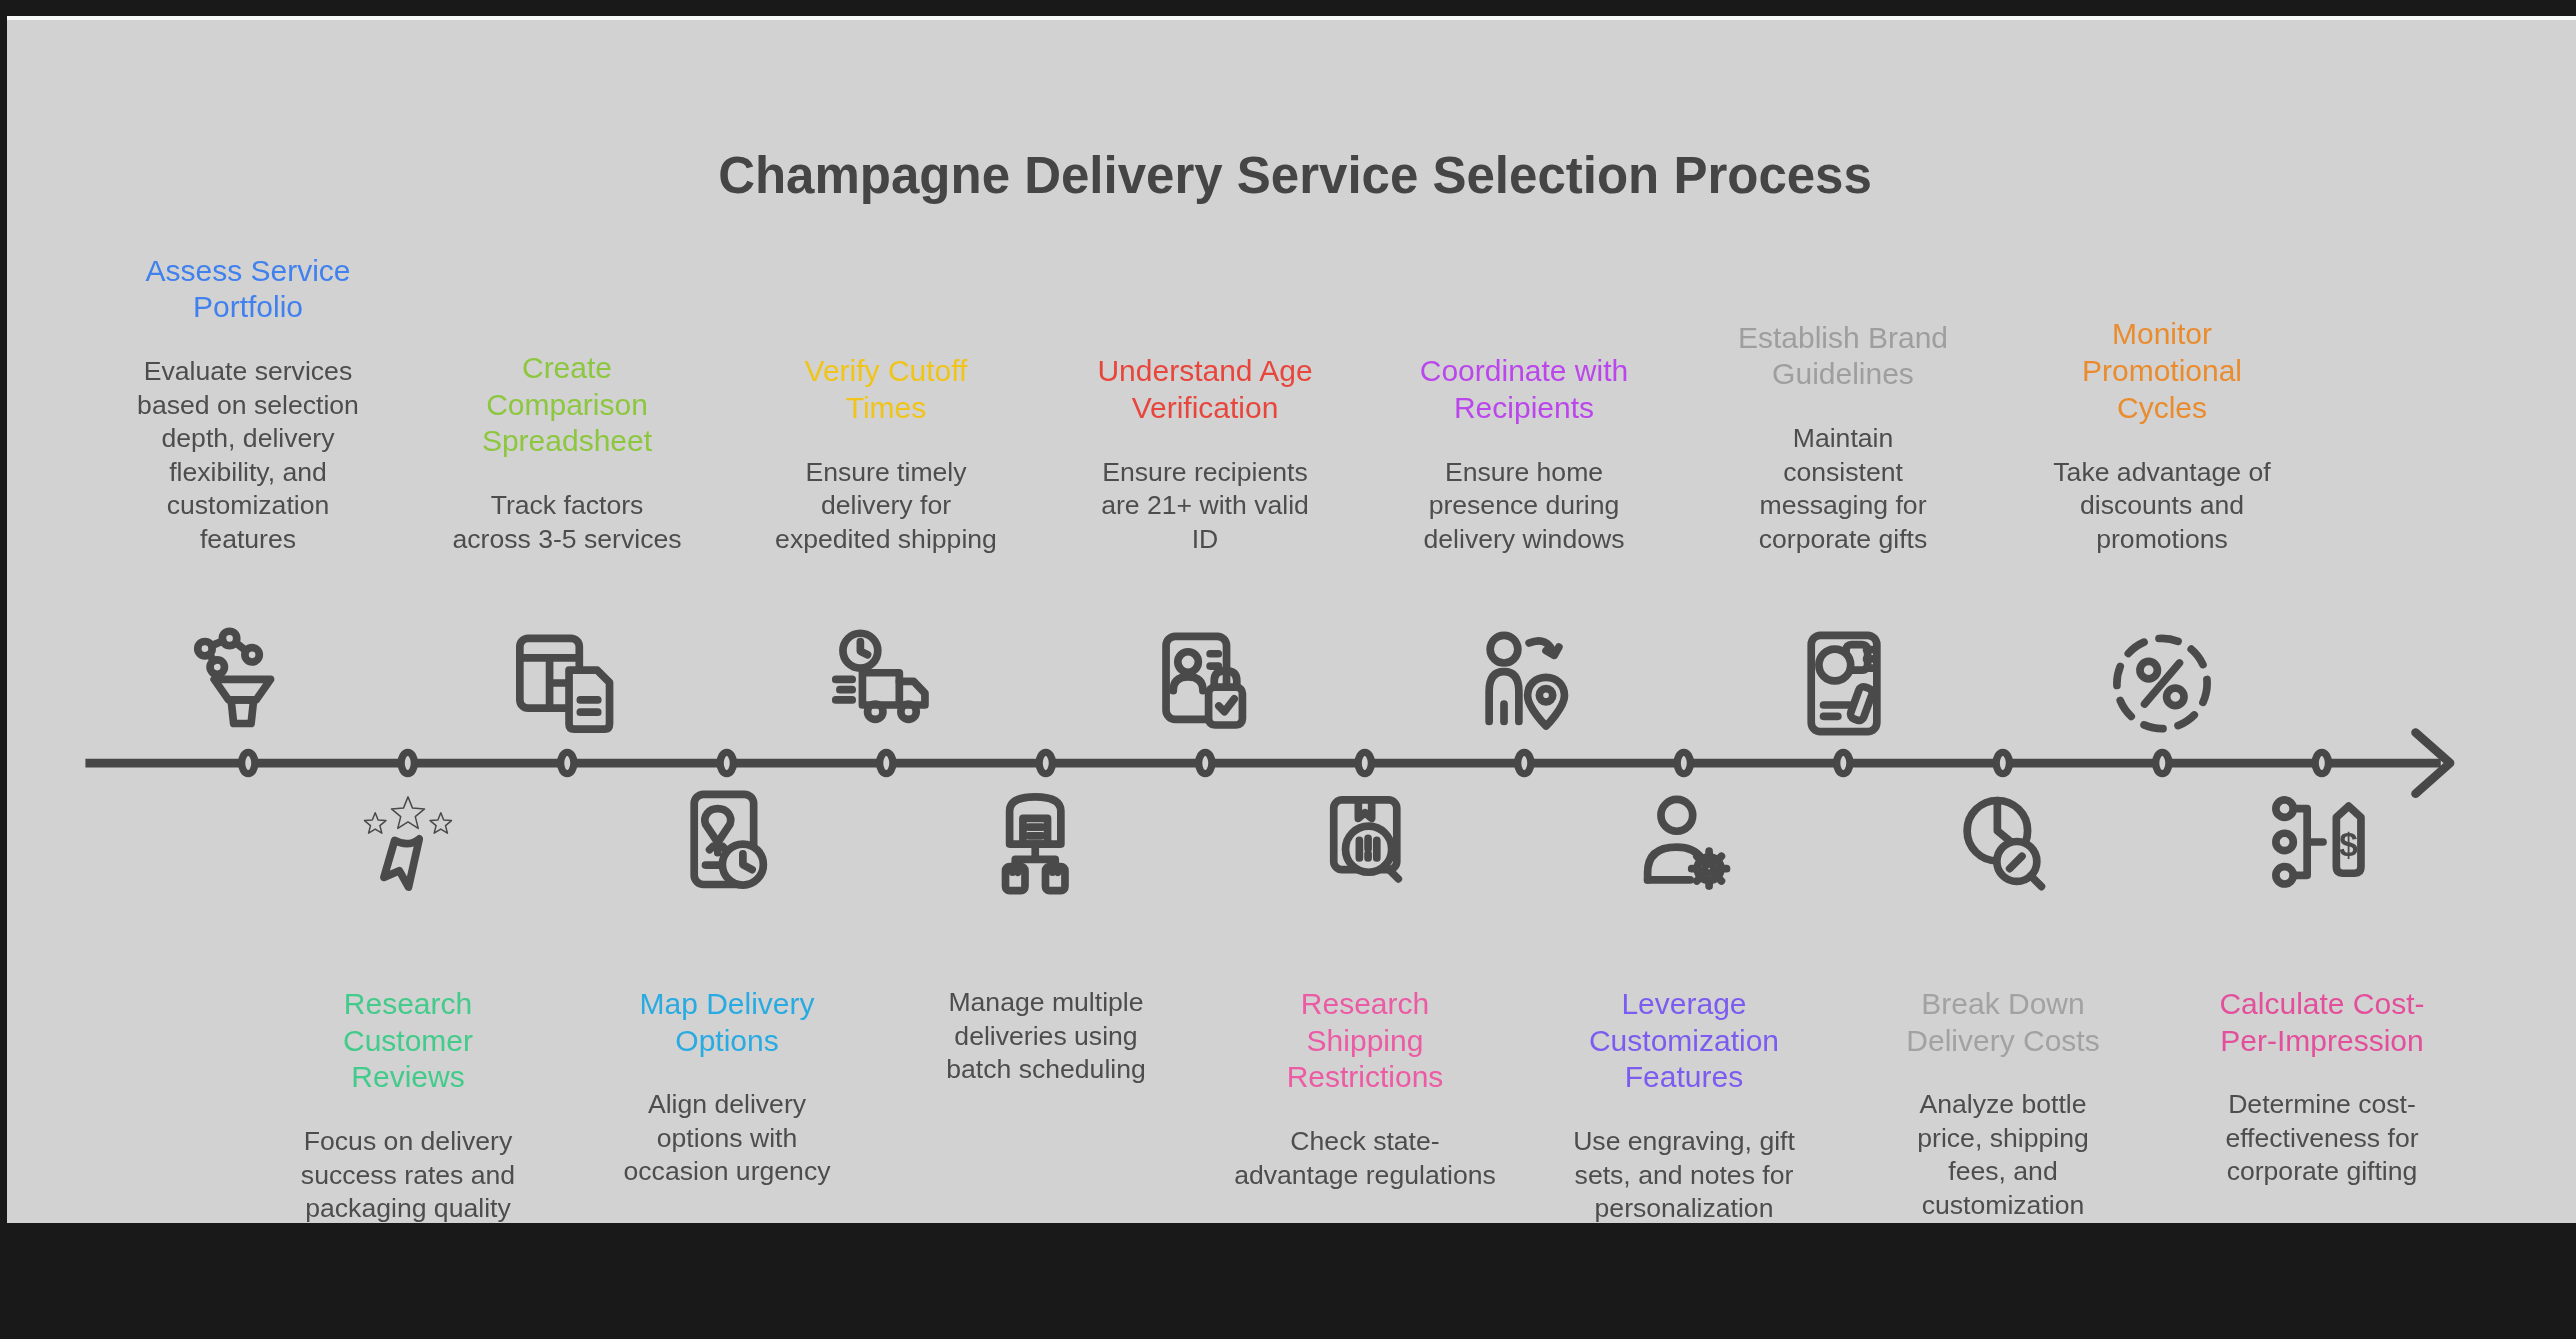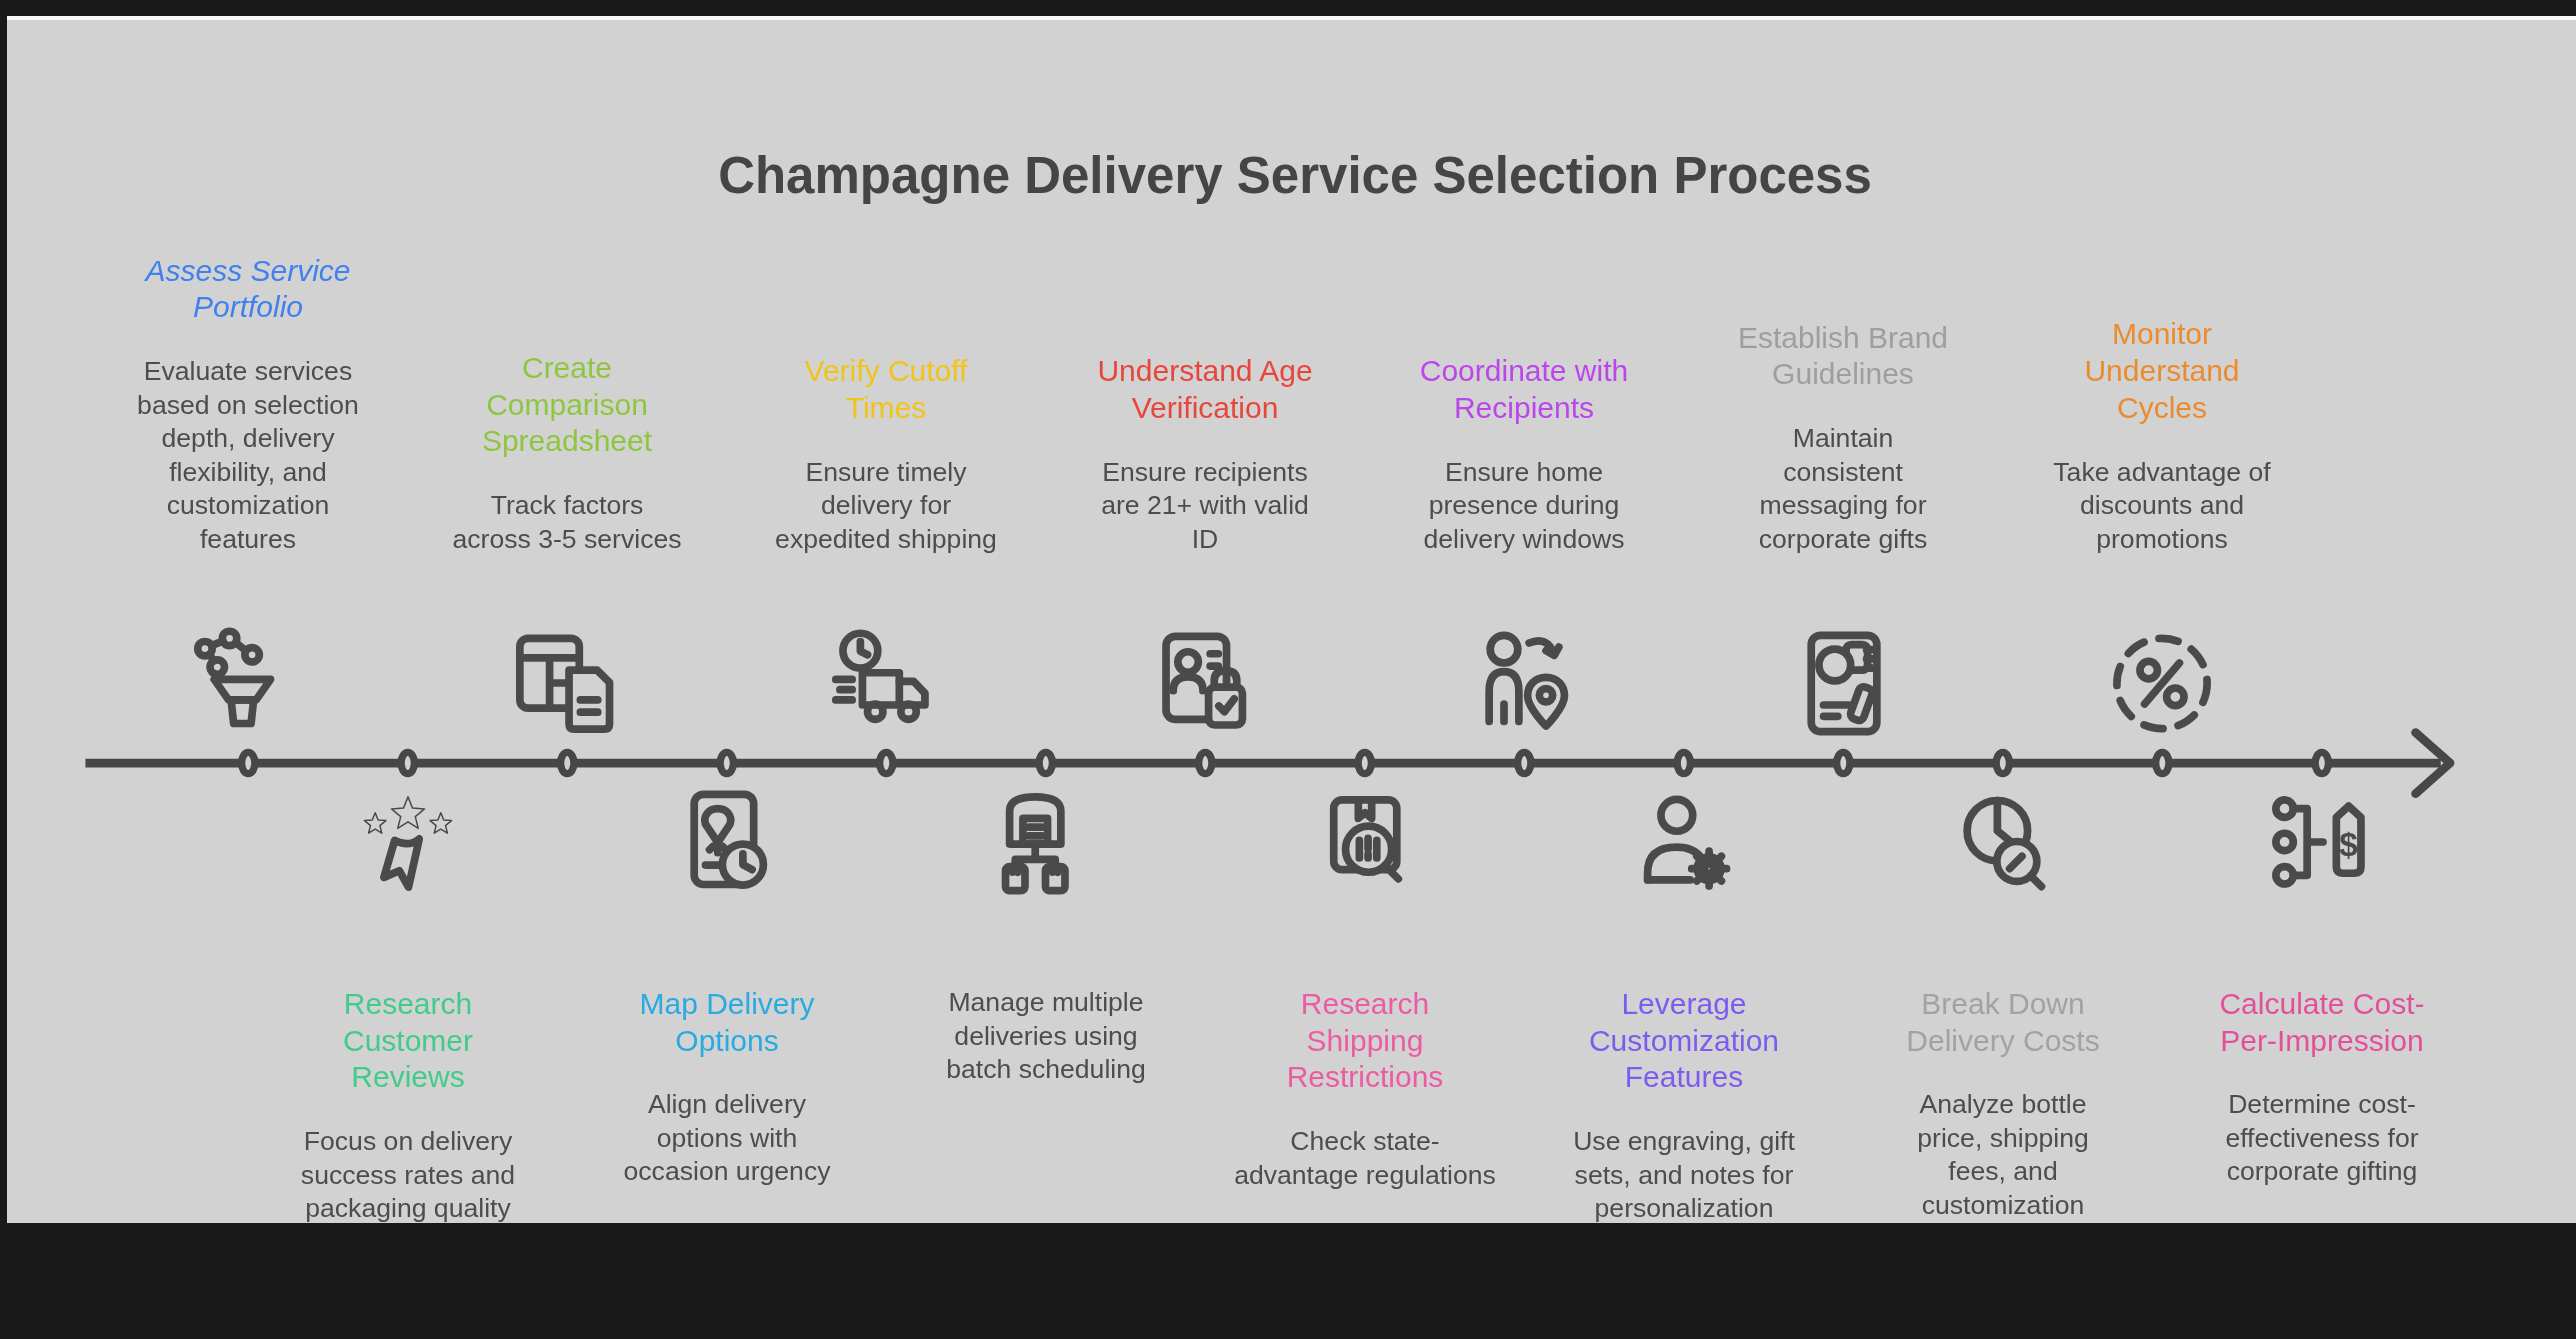--- a/index.html
+++ b/index.html
@@ -199,21 +199,21 @@
       <circle cx="4.7" cy="5.4" r="1.7"></circle>
         <circle cx="4.7" cy="11.9" r="1.7"></circle>
         <circle cx="4.7" cy="18.4" r="1.7"></circle>
       <path d="M6.4,5.4 H9.1 V18.4 H6.4 M9.1,11.9 H12.2"></path>
       <path d="M14.8,7.1 L17.2,4.9 L19.6,7.1 V16.8 Q19.6,18 18.4,18 H16 Q14.8,18 14.8,16.8 Z"></path>
       <text x="17.2" y="14.6" font-size="6.5" text-anchor="middle">$</text>
     </svg>
   </div>
 
   <div class="step step-t" style="left:241px">
-    <div class="st-title" style="color: rgb(65, 129, 238); font-style: italic;">Assess Service
+    <div class="st-title" style="color: rgb(65, 129, 238);">Assess Service
 Portfolio</div>
     <div class="st-desc">Evaluate services
 based on selection
 depth, delivery
 flexibility, and
 customization
 features</div>
   </div>
   <div class="step step-t" style="left:560px">
     <div class="st-title" style="color: rgb(141, 198, 63);">Create
@@ -246,21 +246,21 @@
   <div class="step step-t" style="left:1836px">
     <div class="st-title" style="color: rgb(158, 158, 158);">Establish Brand
 Guidelines</div>
     <div class="st-desc">Maintain
 consistent
 messaging for
 corporate gifts</div>
   </div>
   <div class="step step-t" style="left:2155px">
     <div class="st-title" style="color: rgb(234, 140, 46);">Monitor
-Understand
+Promotional
 Cycles</div>
     <div class="st-desc">Take advantage of
 discounts and
 promotions</div>
   </div>
 
   <div class="step step-b" style="left:401px">
     <div class="st-title" style="color: rgb(66, 203, 138);">Research
 Customer
 Reviews</div>

